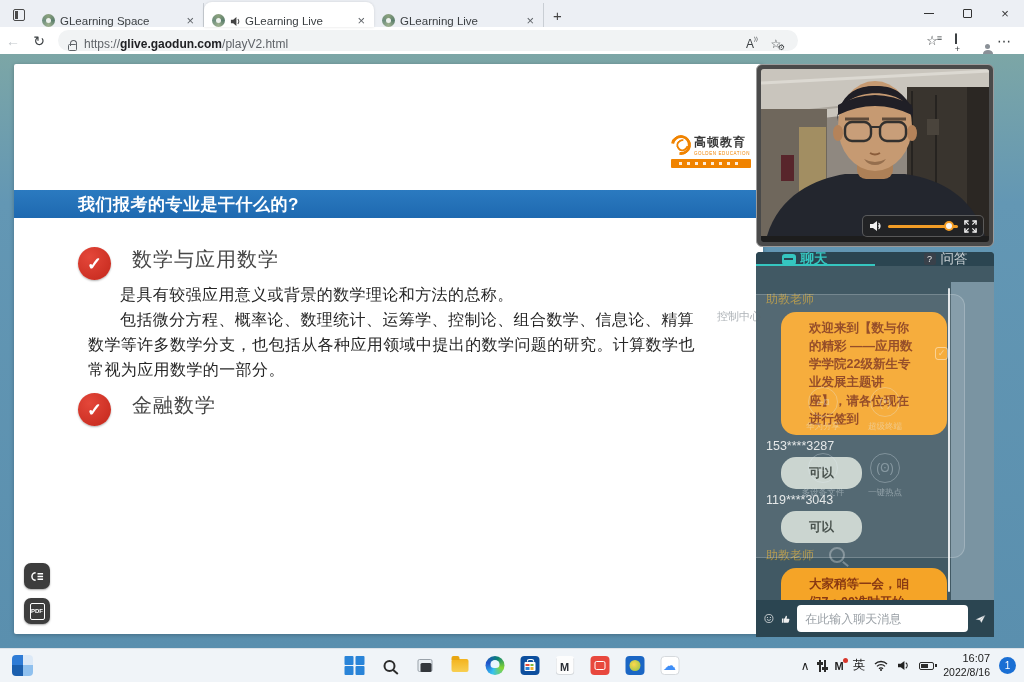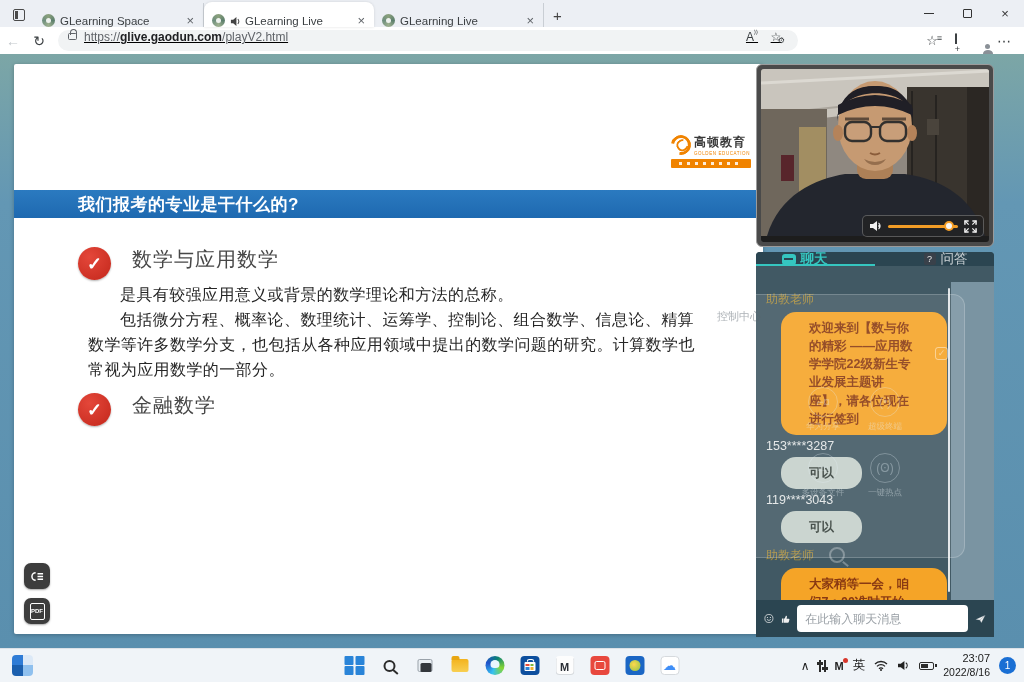--- a/index.html
+++ b/index.html
@@ -22,21 +22,21 @@
   .tab-audio { margin-right:4px; display:flex; }
   .new-tab-btn { font-size:15px; color:#444; padding:0 9px 3px 9px; }
   .win-controls { position:absolute; right:0; top:0; height:27px; display:flex; }
   .win-btn { width:38px; height:27px; display:flex; align-items:center; justify-content:center; color:#333; font-size:13px; }
   .win-min-glyph { width:10px; border-top:1.2px solid #333; }
   .win-max-glyph { width:9px; height:9px; border:1.2px solid #333; border-radius:1px; }
 
   .addressbar { position:absolute; top:27px; left:0; right:0; height:27px; background:#fff; display:flex; align-items:center; }
   .nav-btn { width:26px; text-align:center; font-size:14px; color:#3c4043; }
   .nav-btn.disabled { color:#c3c7cc; }
-  .address-field { flex:0 0 auto; width:740px; height:21px; margin-left:6px; background:#f1f3f4; border-radius:11px; display:flex; align-items:flex-start; padding:0 10px;text-decoration:underline; }
+  .address-field { flex:0 0 auto; width:740px; height:21px; margin-left:6px; background:#f1f3f4; border-radius:11px; display:flex; align-items:flex-end; padding:0 10px; }
   .lock-icon { width:9px; height:7px; border:1.2px solid #5f6368; border-radius:1.5px; position:relative; margin-right:7px; margin-top:3px; }
   .lock-icon::before { content:""; position:absolute; top:-5px; left:1px; width:5px; height:5px; border:1.2px solid #5f6368; border-bottom:none; border-radius:4px 4px 0 0; }
   .url { font-size:12px; color:#5f6368; display:flex; }
   .url .host { color:#202124; font-weight:bold; }
   .addr-right { display:flex; align-items:center; margin-left:auto; }
   .addr-ic { width:24px; text-align:center; font-size:12px; color:#3c4043; position:relative; }
   .readaloud::after { content:"⁾⁾"; font-size:9px; position:relative; top:-3px; }
   .star-settings::after { content:"⚙"; font-size:8px; position:absolute; right:3px; bottom:-1px; color:#3c4043; }
   .fav-lines::after { content:"≡"; font-size:9px; position:absolute; right:2px; top:0; }
   .collections-glyph { width:11px; height:9px; border:1.2px solid #3c4043; border-radius:2px; position:relative; margin:0 auto; }
@@ -479,20 +479,20 @@
       <span class="tray-ic">
         <svg width="13" height="11" viewBox="0 0 14 12">
             <path d="M1,4 h3 L8,1 V11 L4,8 H1 Z" fill="#222"></path>
             <path d="M9.5,3 a3.6,3.6 0 0 1 0,6" stroke="#222" stroke-width="1.1" fill="none"></path>
           </svg>
       </span>
       <span class="tray-ic">
           <span class="battery-glyph"></span>
         </span>
       <span class="clock">
-        <div class="t">23:07</div>
+        <div class="t">16:07</div>
         <div class="d">2022/8/16</div>
       </span>
       <span class="tray-badge">1</span>
     </div>
   </div>
 
 </div>
 
 </body></html>

